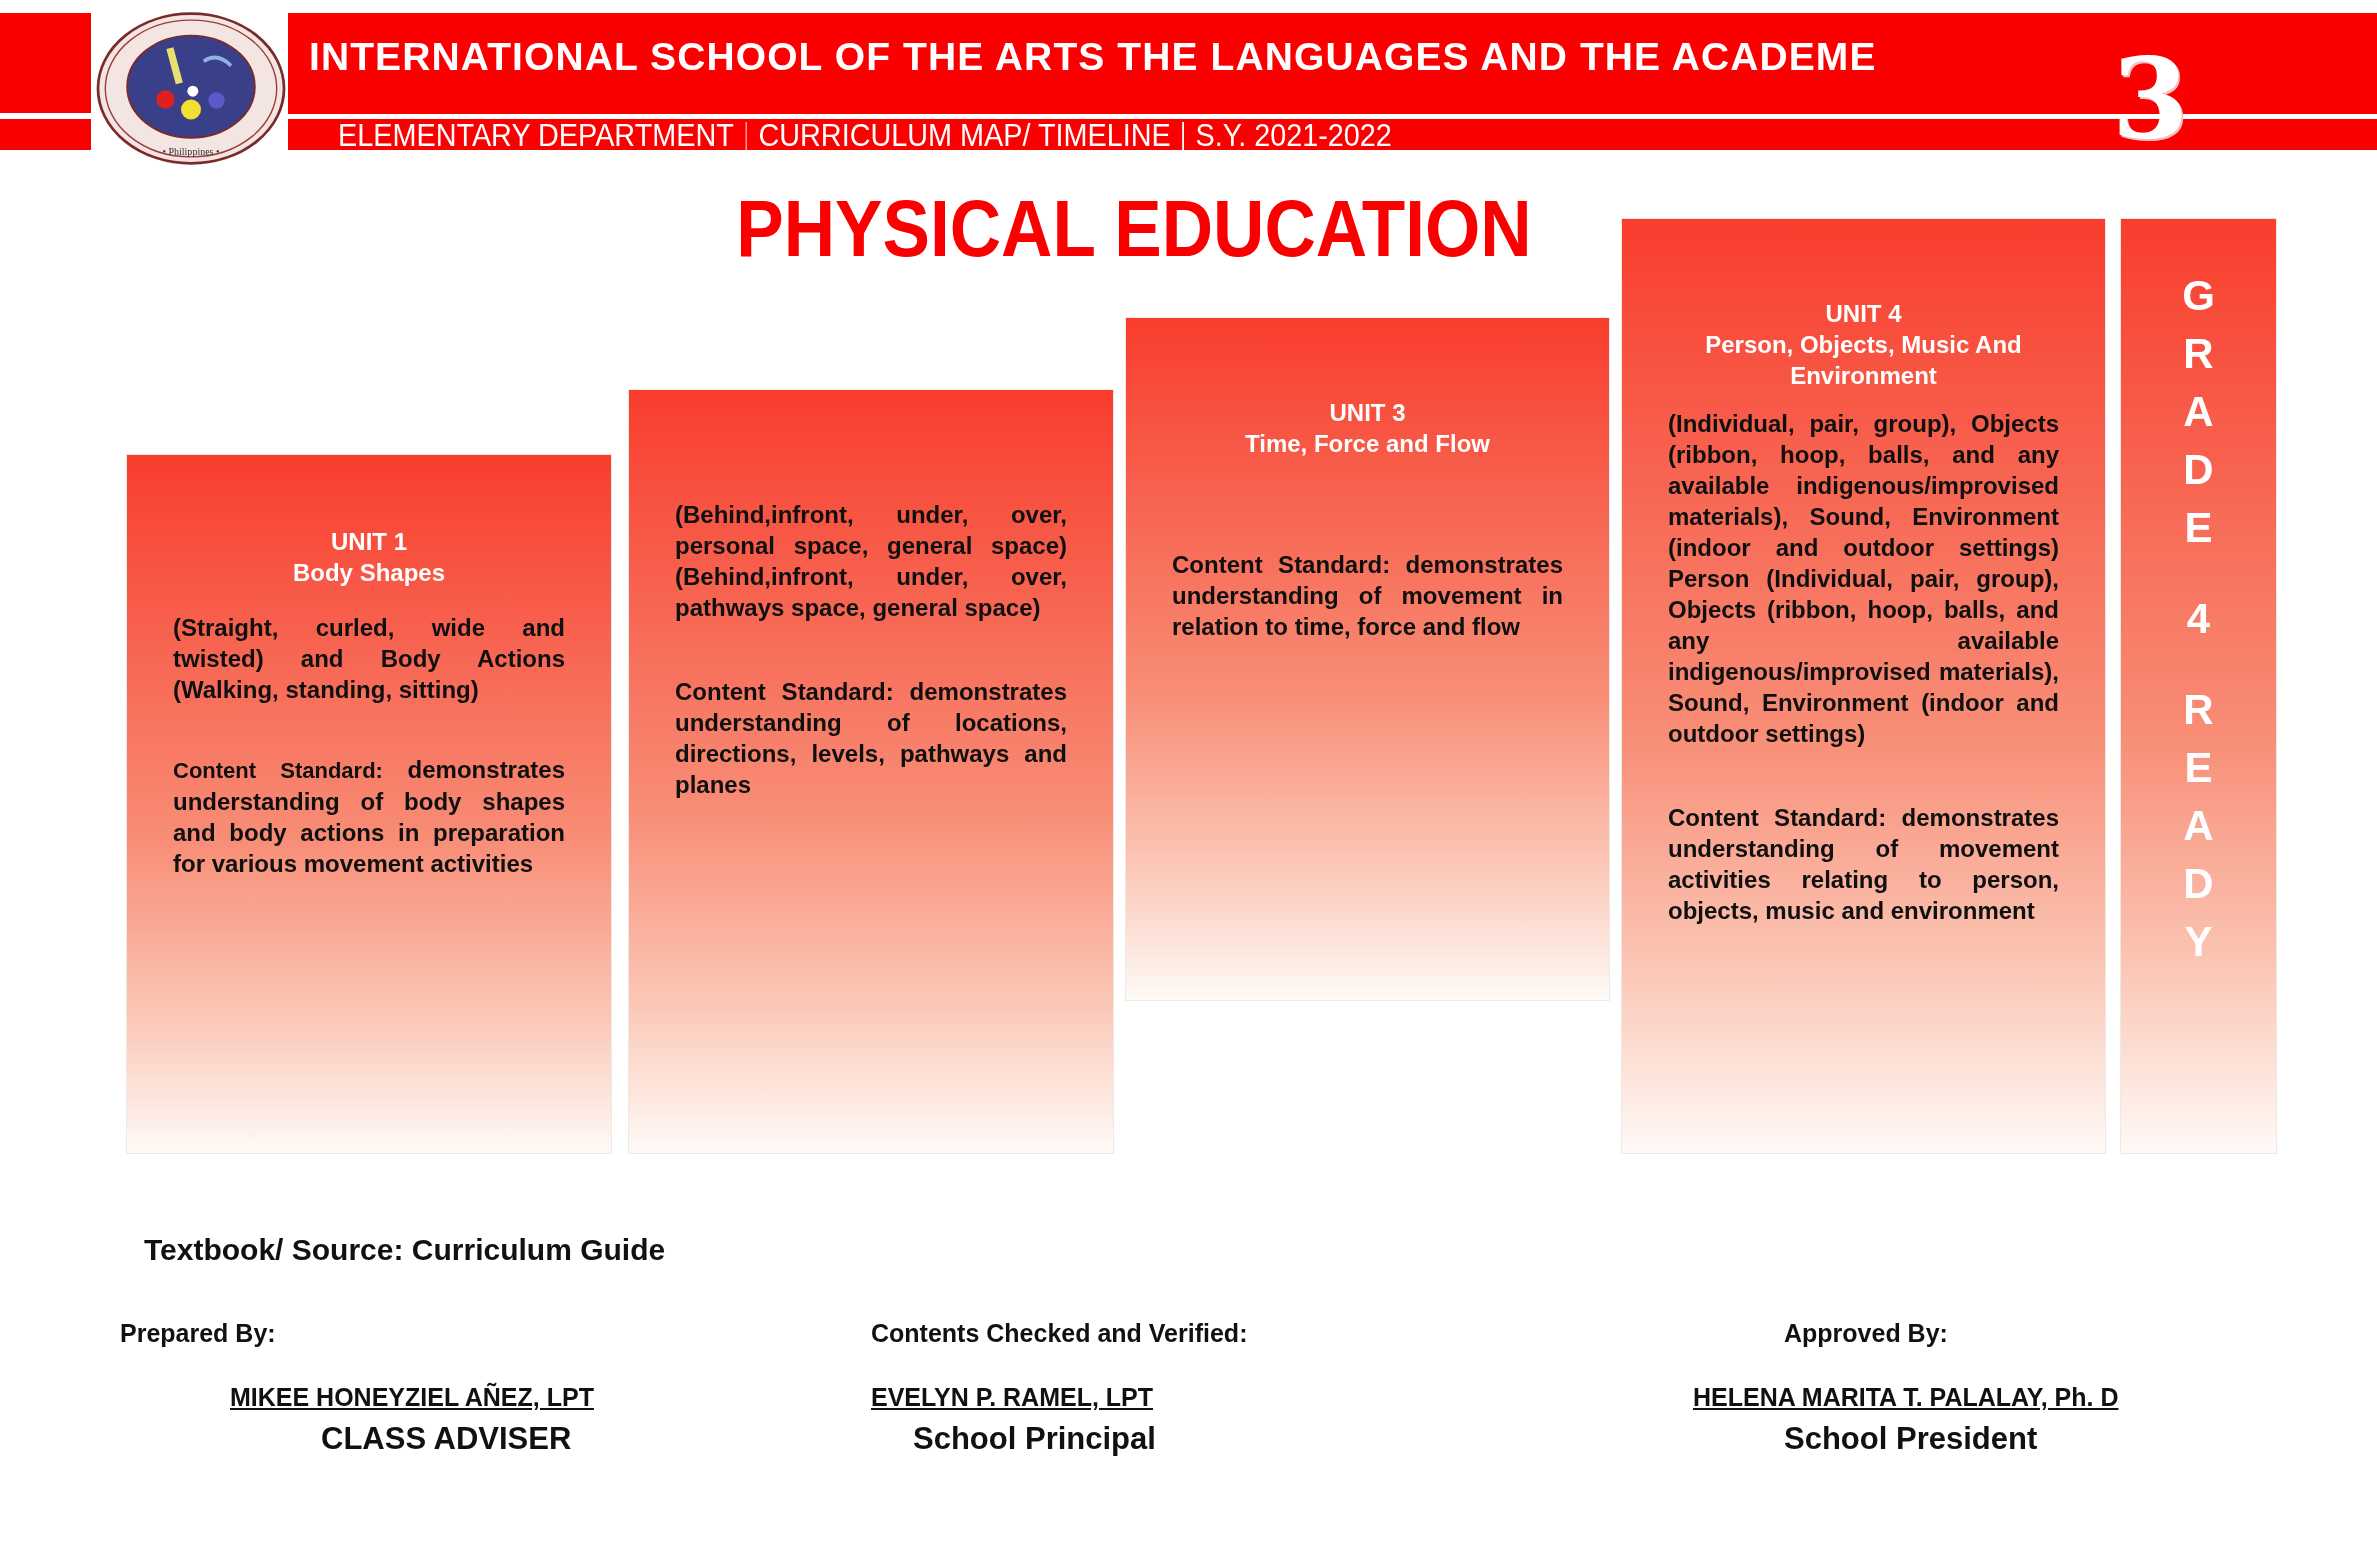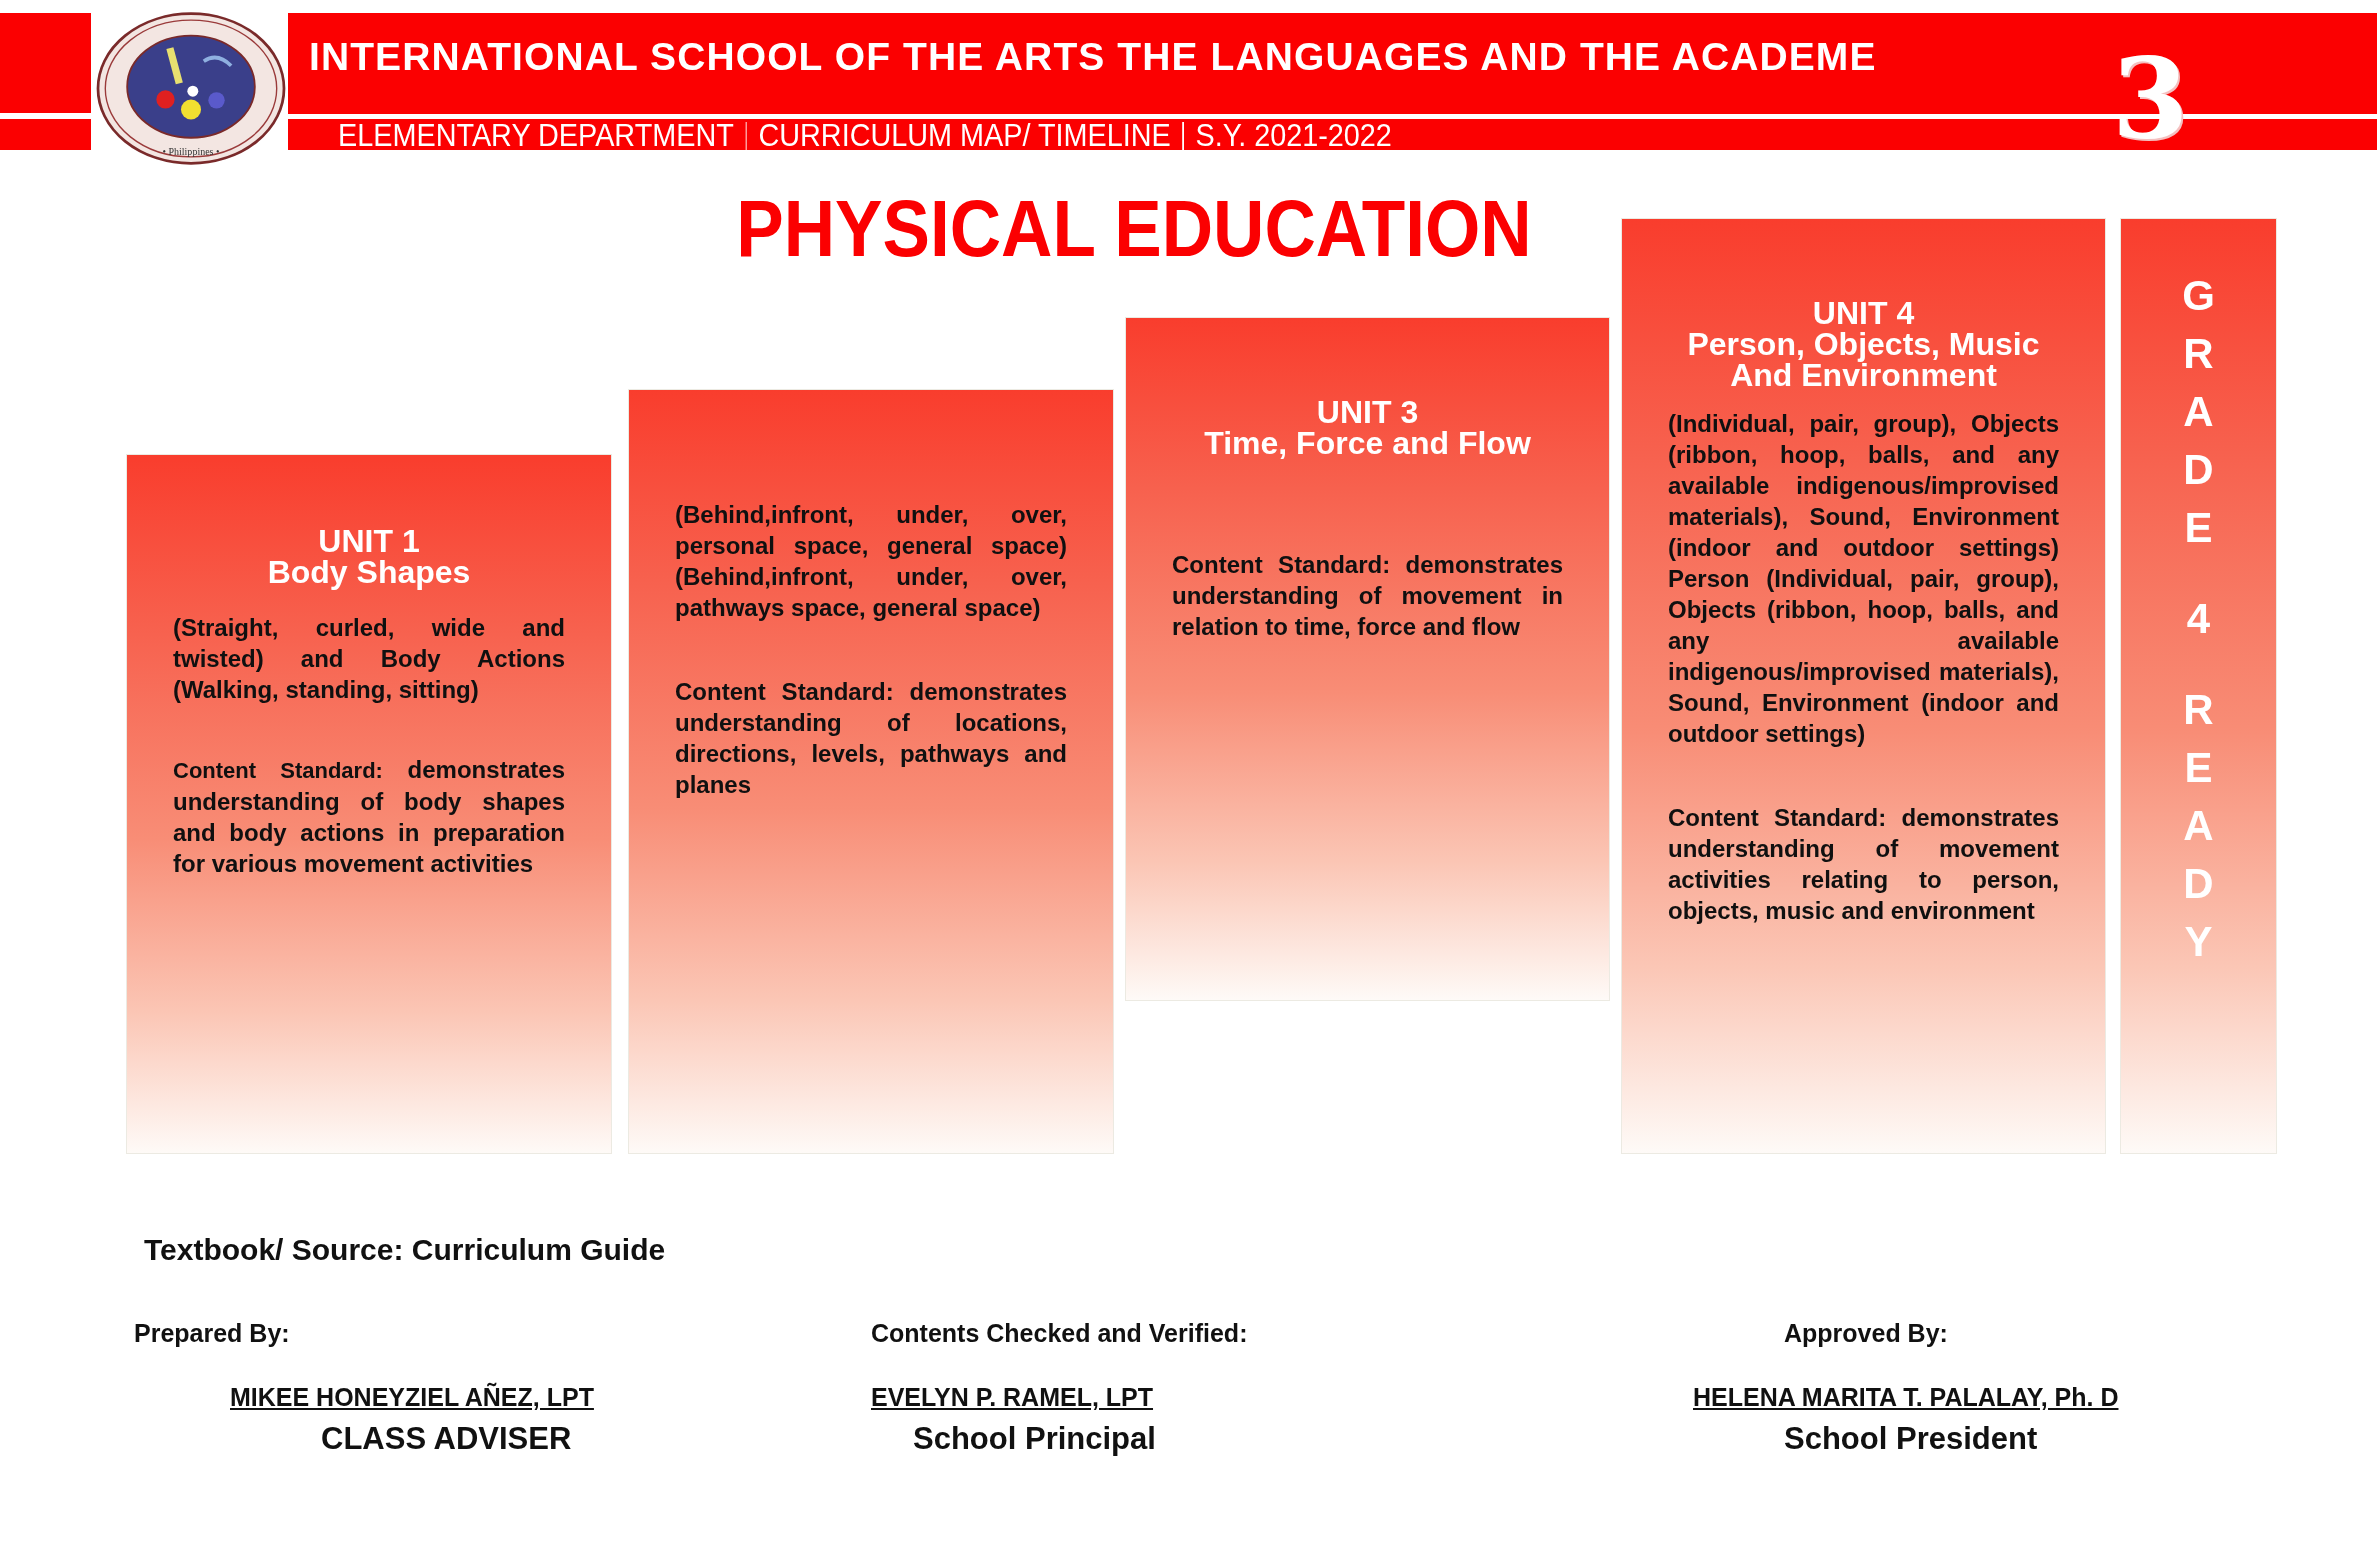--- a/index.html
+++ b/index.html
@@ -23,21 +23,21 @@
   .logo { left:94px; top:11px; width:194px; height:155px; }
 
   
   .page-title { left:0; width:2268px; top:183px; text-align:center; font-size:79px; font-weight:bold; color:#fb0001;
                 font-family:"Liberation Sans", sans-serif; transform:scaleX(0.9); transform-origin:1134px 0; }
 
   
   .card { background:linear-gradient(180deg, #f93d2d 0%, #f7614e 25%, #f88d76 55%, #fbc6b5 80%, #fefaf7 100%);
           border:1.8px solid #eceae2; box-sizing:border-box; }
   .card-inner { position:absolute; left:46px; right:46px; }
-  .unit-head { text-align:center; color:#ffffff; font-weight:bold; font-size:32px; line-height:31px; }
+  .unit-head { text-align:center; color:#ffffff; font-weight:bold; font-size:24px; line-height:31px; }
   .unit-body { color:#101010; font-weight:bold; font-size:24px; line-height:31px; text-align:justify; margin-top:29px; }
   .unit-std { color:#101010; font-weight:bold; font-size:24px; line-height:31px; text-align:justify; }
 
   #u1 { left:126px; top:454px; width:486px; height:700px; }
   #u2 { left:628px; top:389px; width:486px; height:765px; }
   #u3 { left:1125px; top:317px; width:485px; height:684px; }
   #u4 { left:1621px; top:218px; width:485px; height:936px; }
   #grade { left:2120px; top:218px; width:157px; height:936px; }
 
   .grade-letters { position:absolute; left:0; right:0; top:48px; text-align:center; color:#ffffff; font-weight:bold;
@@ -144,21 +144,21 @@
     <span style="margin-top:33px;">R</span>
     <span>E</span>
     <span>A</span>
     <span>D</span>
     <span>Y</span>
   </div>
 </div>
 
 <div class="abs foot source">Textbook/ Source: Curriculum Guide</div>
 
-<div class="abs foot sig-label" style="left:134px; top:1319px;">Prepared By:</div>
+<div class="abs foot sig-label" style="left:120px; top:1319px;">Prepared By:</div>
 <div class="abs foot sig-name" style="left:230px; top:1383px;">MIKEE HONEYZIEL AÑEZ, LPT</div>
 <div class="abs foot sig-role" style="left:321px; top:1421px;">CLASS ADVISER</div>
 
 <div class="abs foot sig-label" style="left:871px; top:1319px;">Contents Checked and Verified:</div>
 <div class="abs foot sig-name" style="left:871px; top:1383px;">EVELYN P. RAMEL, LPT</div>
 <div class="abs foot sig-role" style="left:913px; top:1421px;">School Principal</div>
 
 <div class="abs foot sig-label" style="left:1784px; top:1319px;">Approved By:</div>
 <div class="abs foot sig-name" style="left:1693px; top:1383px;">HELENA MARITA T. PALALAY, Ph. D</div>
 <div class="abs foot sig-role" style="left:1784px; top:1421px;">School President</div>

